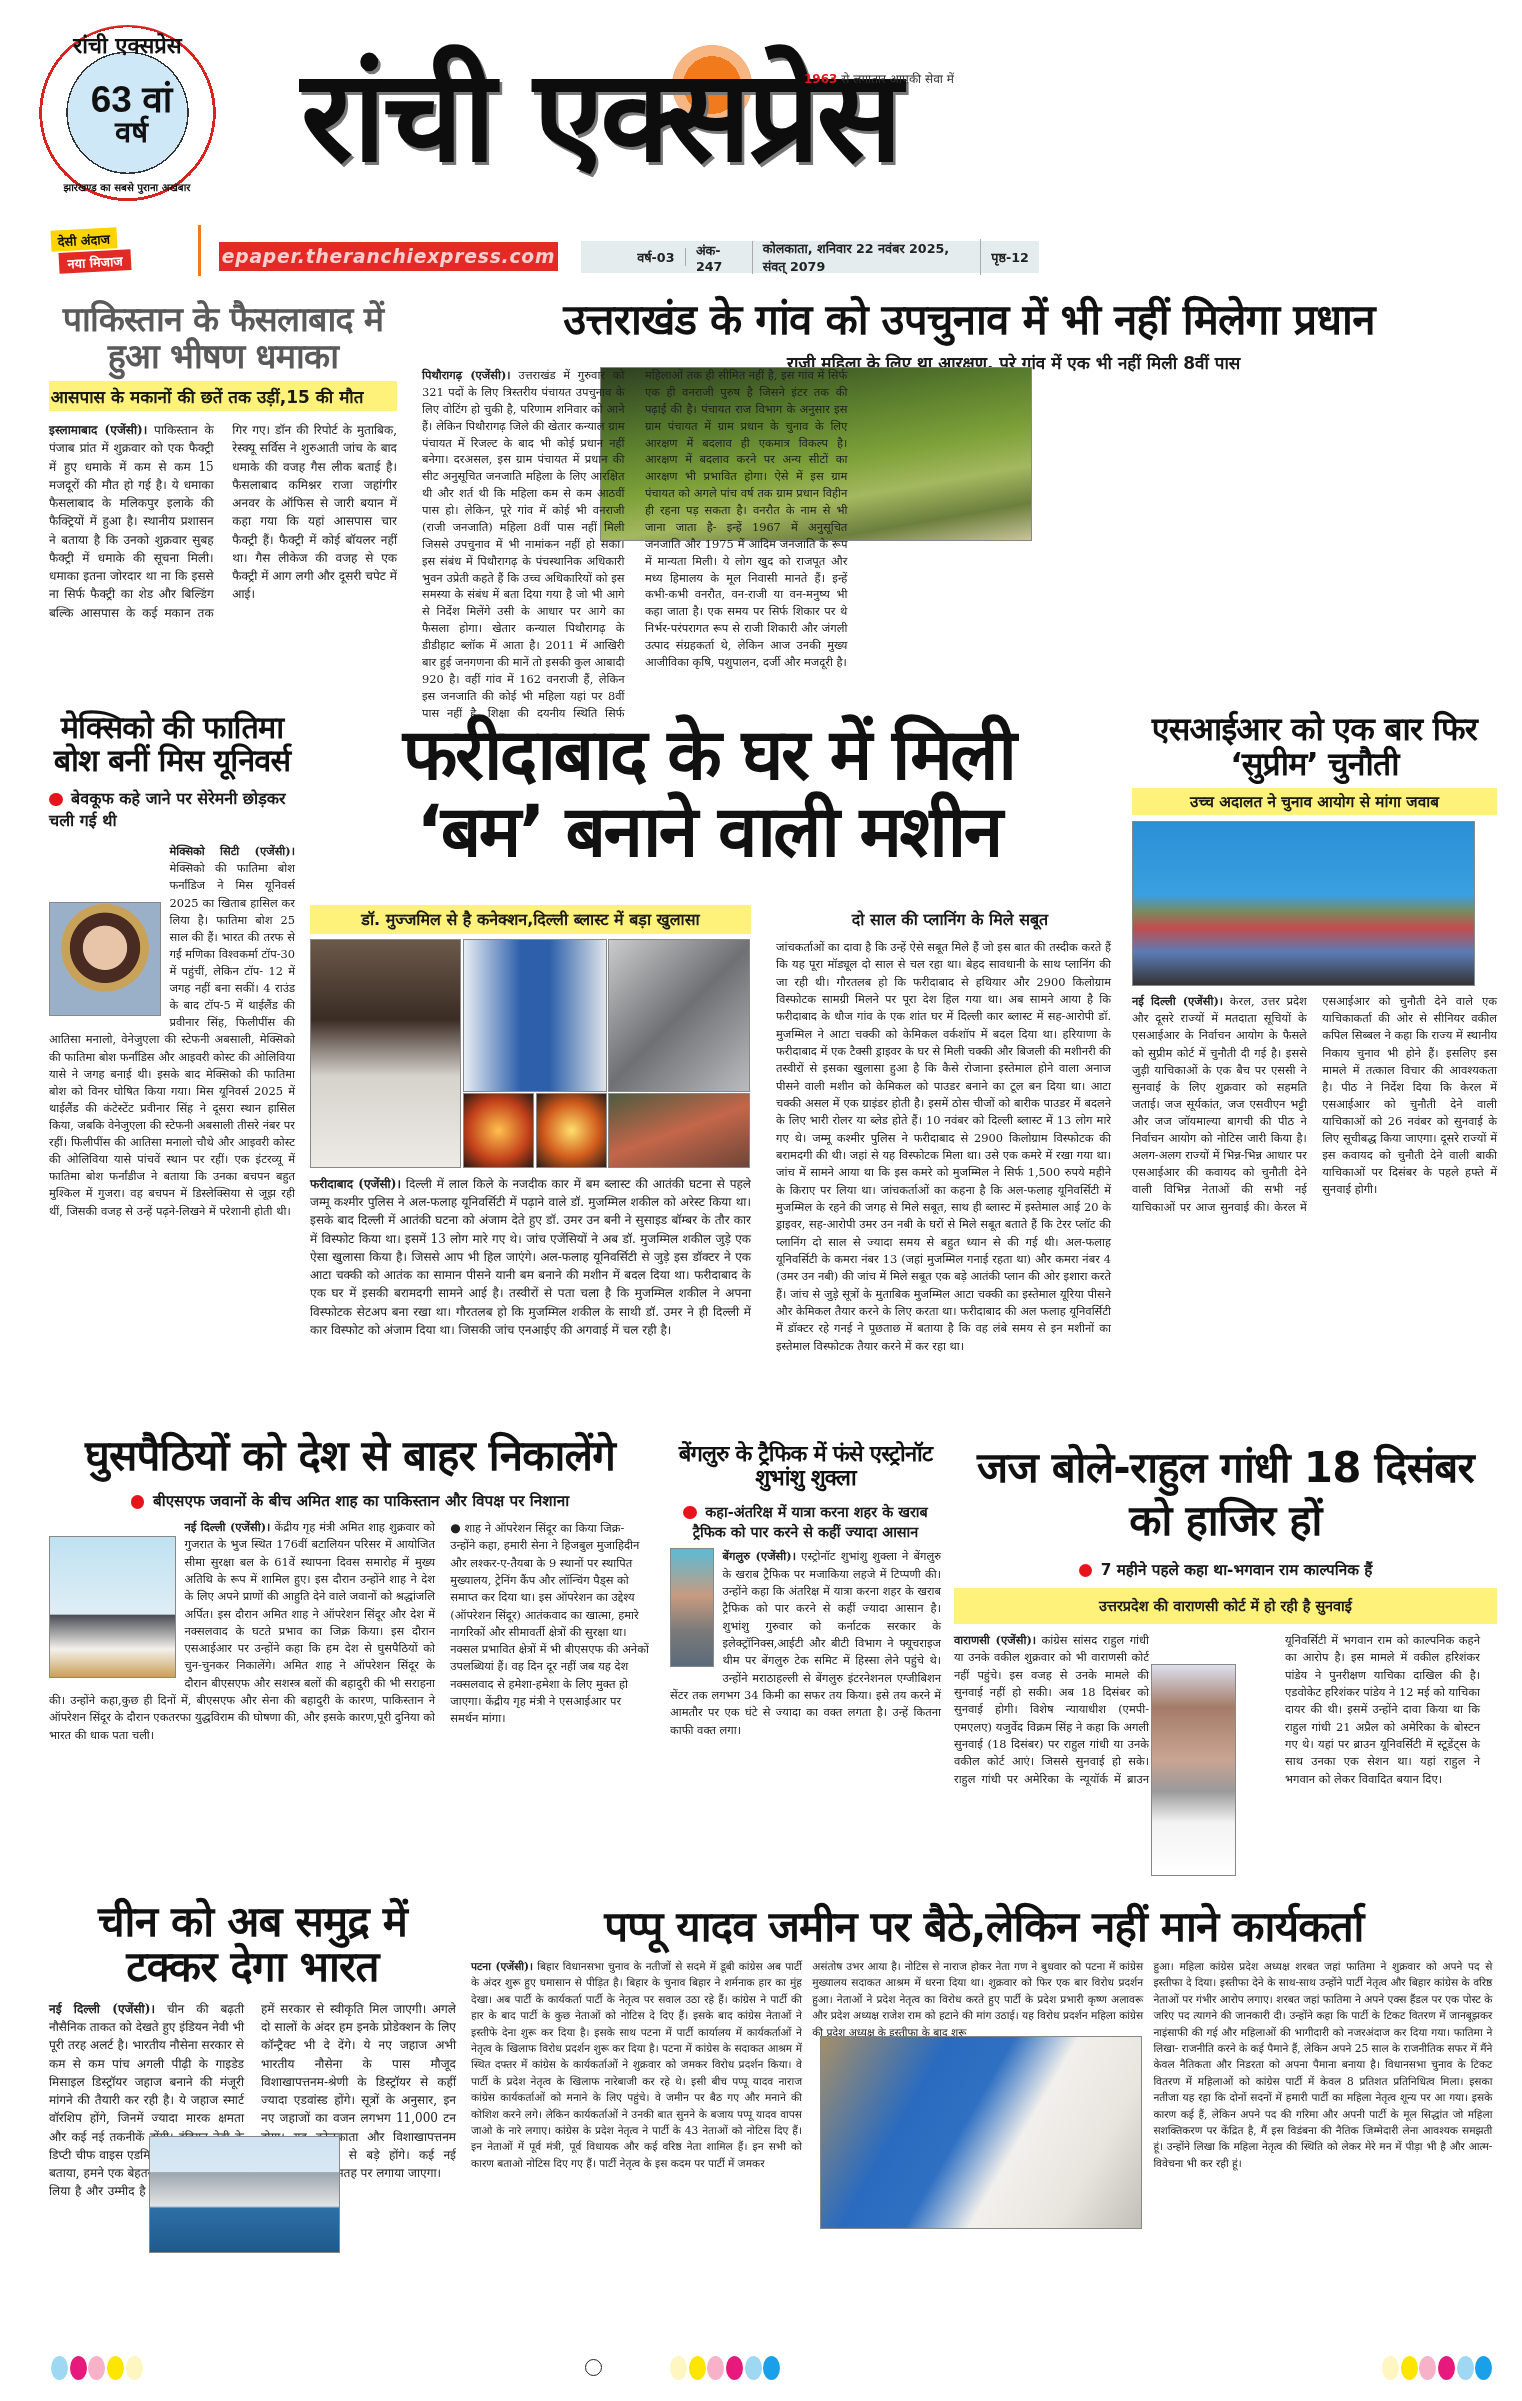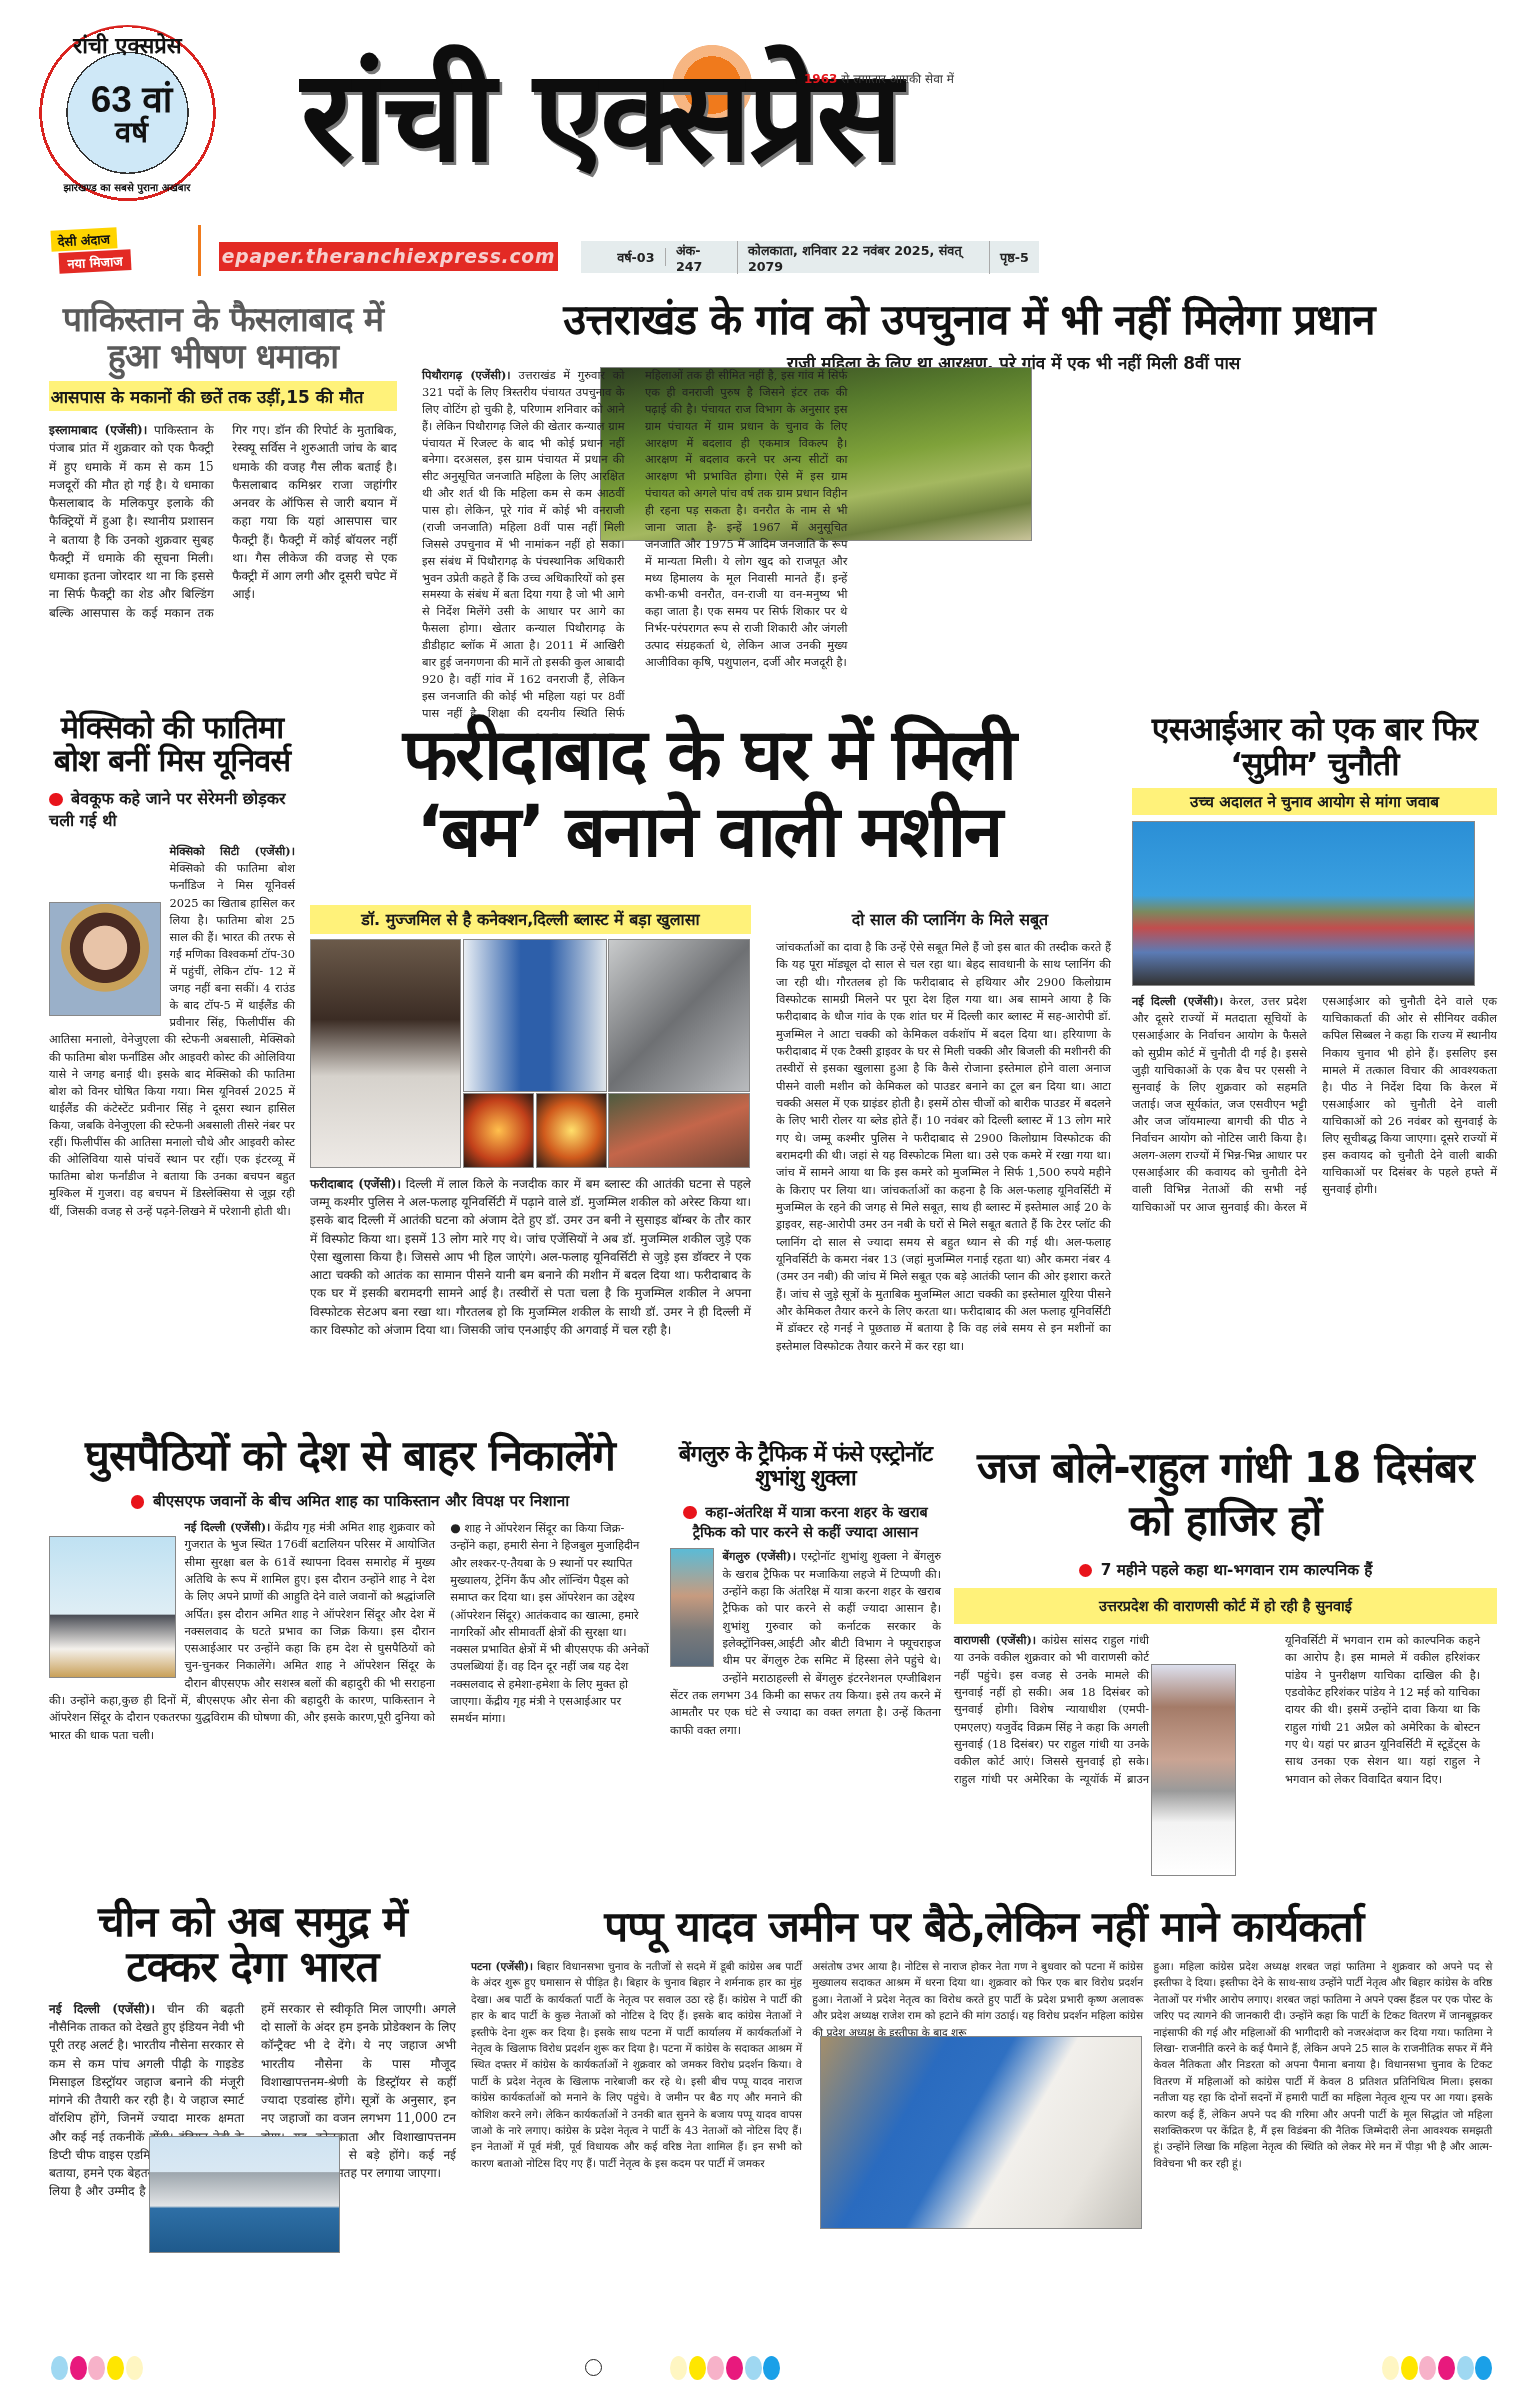--- a/index.html
+++ b/index.html
@@ -23,21 +23,21 @@
   .seal-arc-bottom { left: 42px; top: 180px; width: 170px; text-align: center; font-size: 10.2px; font-weight: bold; }
   .title { left: 301px; top: 47px; font-family: "DejaVu Sans", sans-serif; font-weight: bold; font-size: 127px; letter-spacing: -3.4px; color: #0d0d0d; line-height: 1.1; text-shadow: 2.5px 2.5px 0 #777; }
   .sun { left: 661px; top: 34px; width: 102px; height: 102px; border-radius: 50%;
          background: radial-gradient(circle, #f07a1c 0 40%, rgba(240,122,28,0.55) 40% 55%, transparent 56%); }
   .tagline { left: 804px; top: 70px; font-size: 12px; color: #333; }
   .tagline .yr { color: #e4151b; font-weight: bold; }
   .badge1 { left: 51px; top: 229px; background: #ffd400; padding: 1.7px 6.8px; font-weight: bold; font-size: 12.7px; transform: rotate(-3deg); }
   .badge2 { left: 59px; top: 251px; background: #e32a24; color: #fff; padding: 1.7px 8.5px; font-weight: bold; font-size: 12.7px; transform: rotate(-3deg); }
   .divider-orange { left: 198px; top: 225px; width: 2.5px; height: 51px; background: #f07a1c; }
   .epaper { left: 219px; top: 242px; width: 339px; height: 29px; background: #e32a24; color: #f6d0cf; font-style: italic; font-weight: bold; font-size: 18.7px; line-height: 29px; text-align: center; letter-spacing: 0.8px; }
-  .infobar { left: 581px; top: 241px; width: 458px; height: 32px; background: #e5eced; display: flex; align-items: center; padding-left: 26px; font-size: 12.7px; font-weight: bold; color: #222; }
+  .infobar { left: 581px; top: 241px; width: 458px; height: 32px; background: #e5eced; display: flex; align-items: center; padding-left: 46px; font-size: 12.7px; font-weight: bold; color: #222; }
   .infobar span { padding: 0 10.2px; border-right: 0.8px solid #aaa; }
   .infobar span:last-child { border-right: none; }
 
   .reg { width: 17px; height: 17px; border: 1.7px solid #222; border-radius: 50%; }
   .swatch { display: flex; gap: 1.7px; }
   .swatch i { display: block; width: 17px; height: 24px; border-radius: 50%; }
 </style>
 </head>
 <body>
 
@@ -56,21 +56,21 @@
 </div>
 
 <div class="abs badge1">देसी अंदाज</div>
 <div class="abs badge2">नया मिजाज</div>
 <div class="abs divider-orange"></div>
 <a class="abs epaper">epaper.theranchiexpress.com</a>
 <div class="abs infobar">
   <span>वर्ष-03</span>
   <span>अंक- 247</span>
   <span>कोलकाता, शनिवार 22 नवंबर 2025, संवत् 2079</span>
-  <span>पृष्ठ-5</span>
+  <span>पृष्ठ-12</span>
 </div>
 
 <div class="abs" style="left:49px; top:301px; width:348px;">
   <div class="hl" style="font-size:34px; color:#5a5a5a; text-align:center;">पाकिस्तान के फैसलाबाद में हुआ भीषण धमाका</div>
   <div class="sub yellow" style="font-size:17px; padding:3.4px 1.7px; margin-top:6.8px;">आसपास के मकानों की छतें तक उड़ीं,15 की मौत</div>
   <div class="body-text cols2" style="margin-top:10.2px; font-size:12px; line-height:1.52;">
     <b>इस्लामाबाद (एजेंसी)।</b>
     <span>पाकिस्तान के पंजाब प्रांत में शुक्रवार को एक फैक्ट्री में हुए धमाके में कम से कम 15 मजदूरों की मौत हो गई है। ये धमाका फैसलाबाद के मलिकपुर इलाके की फैक्ट्रियों में हुआ है। स्थानीय प्रशासन ने बताया है कि उनको शुक्रवार सुबह फैक्ट्री में धमाके की सूचना मिली। धमाका इतना जोरदार था ना कि इससे ना सिर्फ फैक्ट्री का शेड और बिल्डिंग बल्कि आसपास के कई मकान तक गिर गए। डॉन की रिपोर्ट के मुताबिक, रेस्क्यू सर्विस ने शुरुआती जांच के बाद धमाके की वजह गैस लीक बताई है। फैसलाबाद कमिश्नर राजा जहांगीर अनवर के ऑफिस से जारी बयान में कहा गया कि यहां आसपास चार फैक्ट्री हैं। फैक्ट्री में कोई बॉयलर नहीं था। गैस लीकेज की वजह से एक फैक्ट्री में आग लगी और दूसरी चपेट में आई।</span>
   </div>
 </div>

